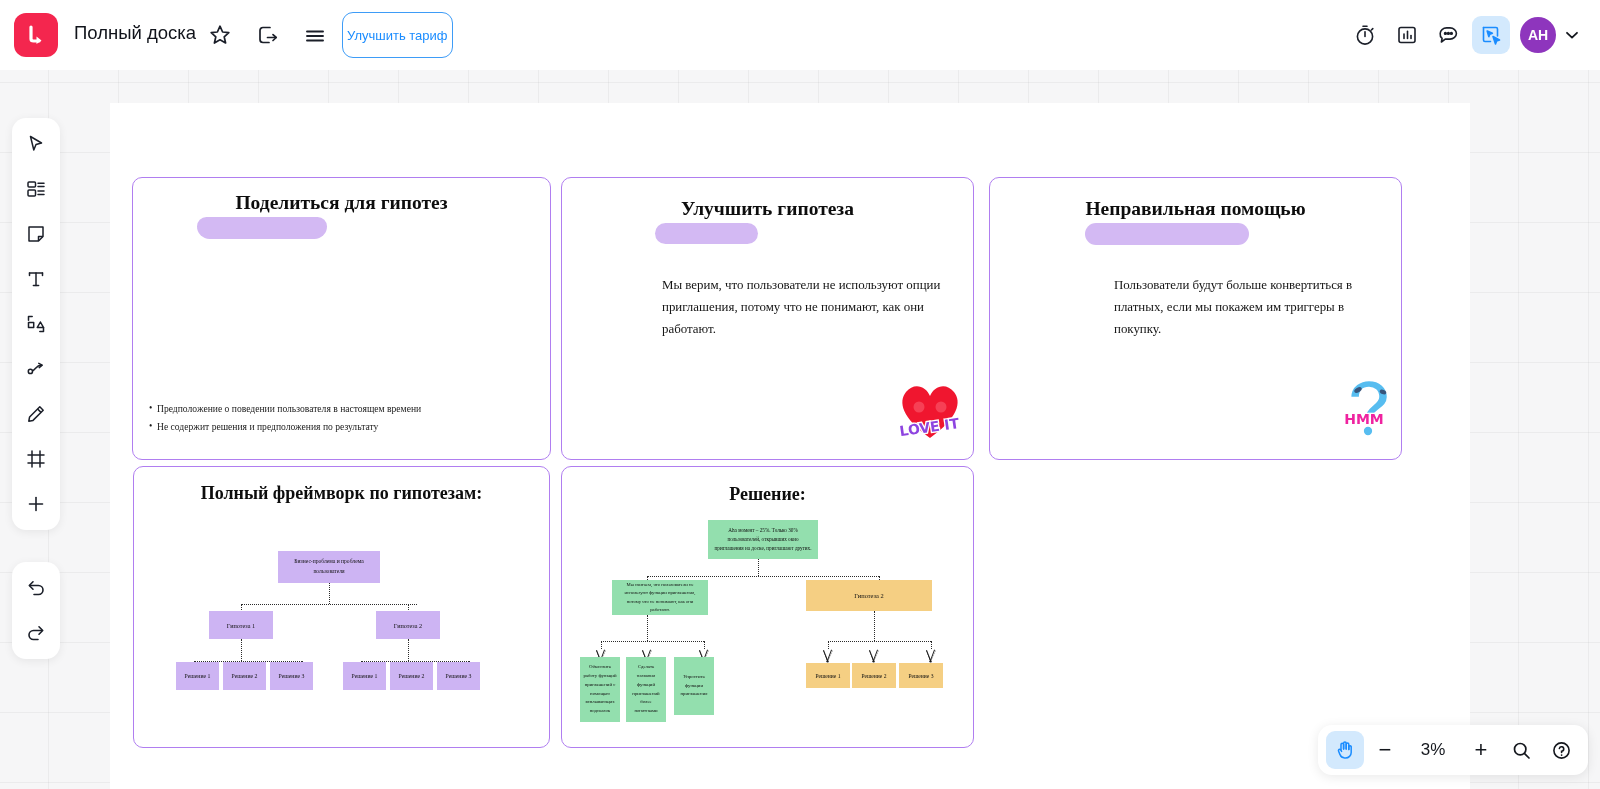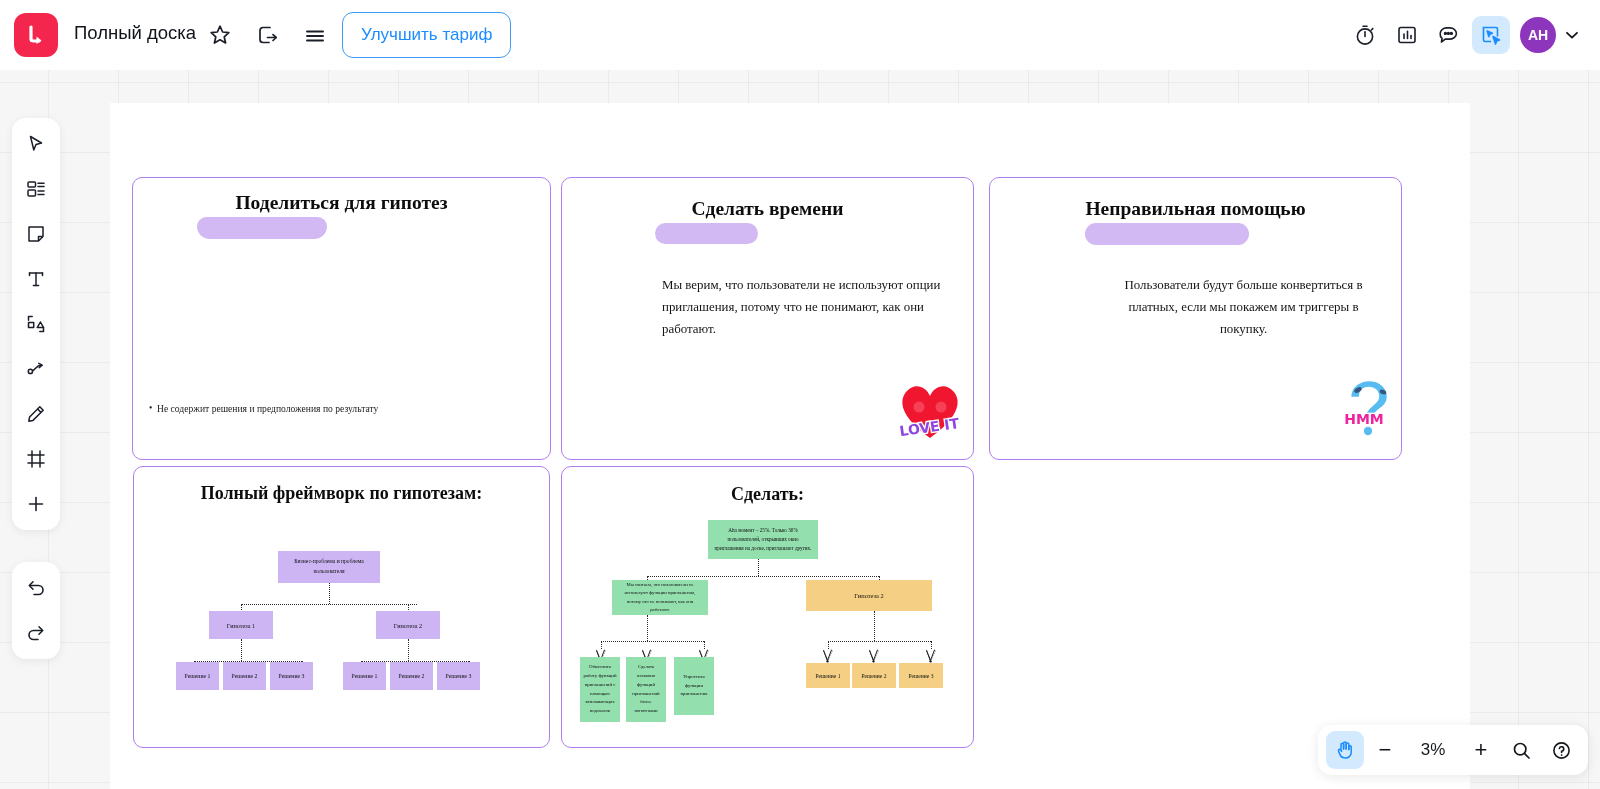--- a/index.html
+++ b/index.html
@@ -84,21 +84,21 @@
   .fw-bullets li::before { content: "•"; position: absolute; left: 0; top: -1px; }
 
   
   #card-good .card-title, #card-wrong .card-title { font-size: 19.5px; margin-top: 20px; }
   #card-good .hl  { left: 93px; top: 45px; width: 103px; height: 21px; }
   #card-wrong .hl { left: 95px; top: 45px; width: 164px; height: 22px; }
   .body-text {
     position: absolute; left: 100px; right: 28px; top: 96px;
     font-size: 12.9px; line-height: 1.72; color: #151515;
   }
-  #card-wrong .body-text { left: 124px; text-align: center; }
+  #card-wrong .body-text { left: 124px; }
 
   
   .sticker { position: absolute; width: 76px; height: 70px; }
   #sticker-love { left: 330px; top: 198px; }
   #sticker-hmm  { left: 338px; top: 198px; }
 
   
   #card-full .card-title    { font-size: 18px; margin-top: 16px; }
   #card-example .card-title { font-size: 18px; margin-top: 17px; }
 
@@ -154,24 +154,24 @@
   }
   .tb-icon {
     position: absolute; top: 20px; width: 30px; height: 30px;
     display: flex; align-items: center; justify-content: center; cursor: pointer;
   }
   #icon-star   { left: 205px; }
   #icon-share  { left: 253px; }
   #icon-menu   { left: 300px; }
   .upgrade-btn {
     position: absolute; left: 342px; top: 12px;
-    height: 46px; padding: 0 18px;
+    height: 46px; padding: 0 4px;
     border: 1.6px solid #3e9cf7; border-radius: 11px;
     background: #ffffff; color: #1a8cff;
-    font-size: 17px; display: flex; align-items: center; cursor: pointer;
+    font-size: 13px; display: flex; align-items: center; cursor: pointer;
     white-space: nowrap;
   }
   .tool-cluster {
     position: absolute; right: 8px; top: 8px; height: 54px;
     display: flex; align-items: center; gap: 4px;
     background: #ffffff; border-radius: 14px; padding: 0 8px;
   }
   .tc-btn {
     width: 38px; height: 38px; border-radius: 9px;
     display: flex; align-items: center; justify-content: center; cursor: pointer;
@@ -230,28 +230,29 @@
 
 <div id="app">
 
   <div class="canvas">
     <div class="frame-sheet"></div>
 
     <div class="card" id="card-framework">
       <div class="hl"></div>
       <div class="card-title serif">Поделиться для гипотез</div>
       <ul class="fw-bullets serif">
+        <li>Предположение о поведении пользователя в настоящем времени</li>
         <li>Не содержит решения и предположения по результату</li>
       </ul>
     </div>
 
     <div class="card" id="card-good">
       <div class="hl"></div>
       <div class="card-title serif">
-        <span>Сделать</span><span> времени</span>
+        <span>Улучшить</span><span> гипотеза</span>
       </div>
       <div class="body-text serif">Мы верим, что пользователи не используют опции приглашения, потому что не понимают, как они работают.</div>
       <div class="sticker" id="sticker-love">
         <svg viewBox="0 0 76 70" width="76" height="70">
           <path d="M38 62 C10 42 6 26 14 16 C22 6 34 10 38 20 C42 10 54 6 62 16 C70 26 66 42 38 62 Z" fill="#f0162f"></path>
           <circle cx="27" cy="31" r="5.5" fill="#f7485c" opacity=".85"></circle>
           <circle cx="49" cy="31" r="5.5" fill="#f7485c" opacity=".85"></circle>
           <g transform="translate(38,56) rotate(-8)">
             <text x="0" y="0" text-anchor="middle" font-family="DejaVu Sans, sans-serif" font-size="14" font-weight="bold" fill="#8e44e0" stroke="#ffffff" stroke-width="2.6" paint-order="stroke">LOVE IT</text>
           </g>
@@ -311,21 +312,21 @@
         <div class="node purple" style="left:89px;  top:195px; width:43px; height:28px; font-size:5.8px;">Решение 2</div>
         <div class="node purple" style="left:136px; top:195px; width:43px; height:28px; font-size:5.8px;">Решение 3</div>
 
         <div class="node purple" style="left:209px; top:195px; width:43px; height:28px; font-size:5.8px;">Решение 1</div>
         <div class="node purple" style="left:256px; top:195px; width:43px; height:28px; font-size:5.8px;">Решение 2</div>
         <div class="node purple" style="left:303px; top:195px; width:43px; height:28px; font-size:5.8px;">Решение 3</div>
       </div>
     </div>
 
     <div class="card" id="card-example">
-      <div class="card-title serif">Сделать:</div>
+      <div class="card-title serif">Решение:</div>
       <div class="diagram">
 
         <div class="node green" style="left:146px; top:53px; width:110px; height:39px; font-size:5.2px; line-height:1.75; padding:2px 5px;">Aha момент – 25%. Только 30% пользователей, открывших окно приглашения на доске, приглашают других.</div>
 
         <div class="dotvert" style="left:196px; top:92px; height:17px;"></div>
         <div class="dotline" style="left:85px;  top:109px; width:232px;"></div>
         <div class="dotvert" style="left:85px;  top:109px; height:6px;"></div>
         <div class="dotvert" style="left:317px; top:109px; height:6px;"></div>
         <div class="arrowhead" style="left:80px;  top:116px;"></div>
         <div class="arrowhead" style="left:312px; top:116px;"></div>

